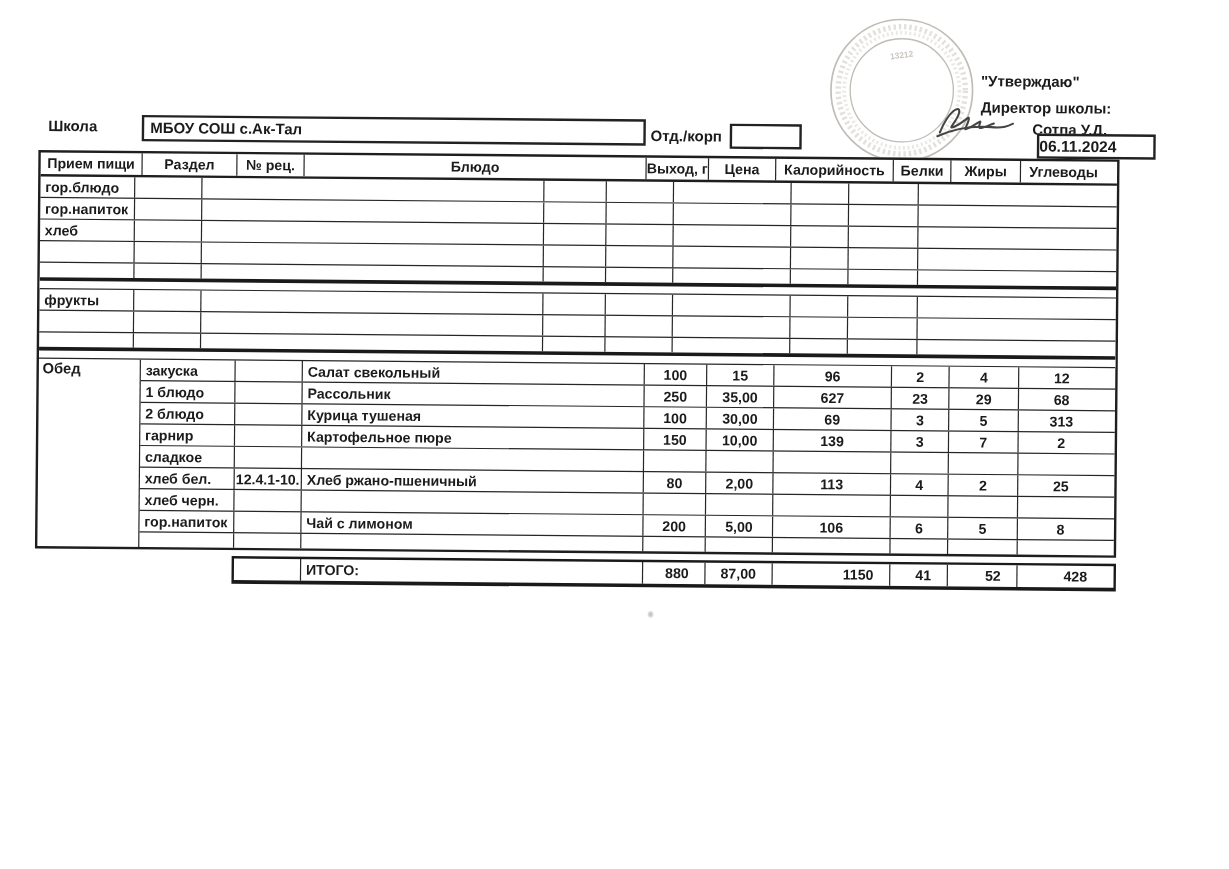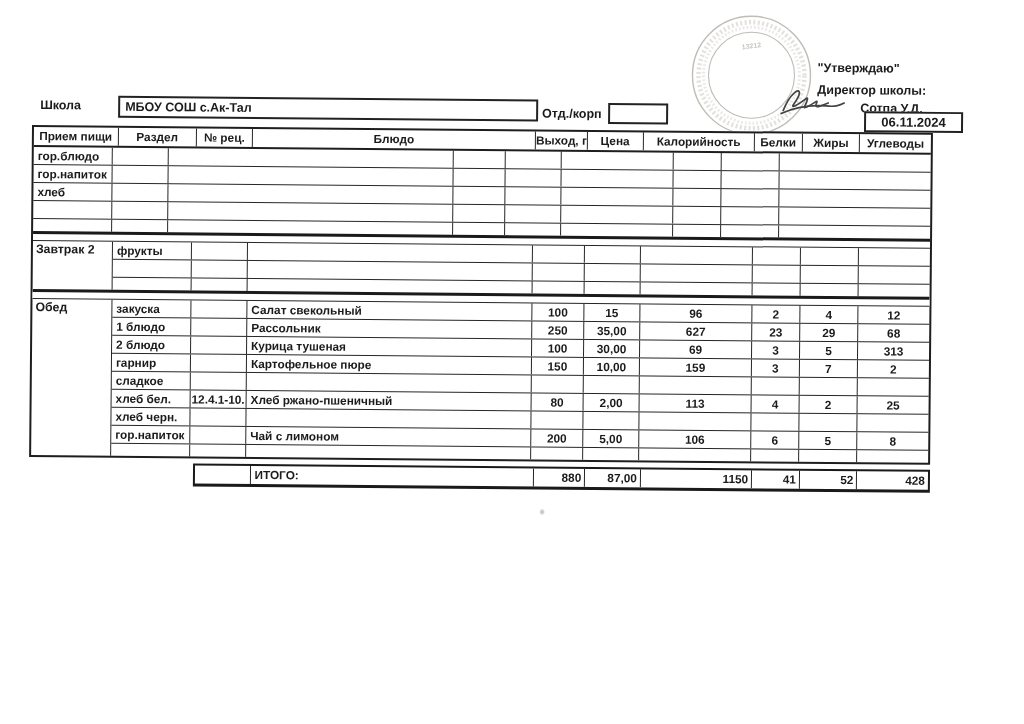--- a/index.html
+++ b/index.html
@@ -9,21 +9,21 @@
     color:#1b1b1b;-webkit-font-smoothing:antialiased;
   }
   .page{position:relative;width:1024px;height:724px;background:#fff;}
   .sheet{
     position:absolute;left:0;top:0;width:1024px;height:724px;
     transform:rotate(0.5deg);transform-origin:32px 126px;
   }
   .lbl{position:absolute;font-weight:bold;font-size:12.5px;white-space:nowrap;}
   .box{position:absolute;border:2px solid #222;background:#fff;box-sizing:border-box;}
   .box .val{font-weight:bold;font-size:12.5px;line-height:18px;padding-left:5px;white-space:nowrap;}
-  .datebox{display:flex;align-items:center;justify-content:center;font-weight:bold;font-size:13px;}
+  .datebox{display:flex;align-items:center;justify-content:flex-start;font-weight:bold;font-size:13px;}
 
   
   .doc-table{position:absolute;left:32px;top:125px;width:901px;}
   .table-main{border:2px solid #1e1e1e;background:#fff;box-sizing:border-box;width:901px;}
   .thead{display:flex;border-bottom:2px solid #1e1e1e;height:18px;}
   .th{box-sizing:border-box;border-right:1.5px solid #262626;display:flex;align-items:center;
       justify-content:center;font-weight:bold;font-size:11.8px;white-space:nowrap;overflow:hidden;}
   .section{display:flex;}
   .sep{height:6px;border-top:3px solid #1a1a1a;border-bottom:1.5px solid #262626;background:#fff;}
   .meal-cell{box-sizing:border-box;width:85px;border-right:1.5px solid #262626;
@@ -34,32 +34,32 @@
   .row.short{height:12px;}
   .cell{box-sizing:border-box;border-right:1.5px solid #262626;display:flex;align-items:center;
       font-weight:bold;font-size:11.8px;overflow:hidden;white-space:nowrap;}
   .cell.num{justify-content:center;}
   .cell.txt{padding-left:4px;}
   .c-razdel{width:79px;}
   .c-rec{width:56px;}
   .c-dish{width:285px;}
   .c-out{width:52px;}
   .c-price{width:56px;}
-  .c-kcal{width:112px;}
+  .c-kcal{width:98px;}
   .c-prot{width:48px;}
   .c-fat{width:58px;}
   .c-carb{width:71px;border-right:none;}
   .th.c-carb{border-right:none;}
 
   .total-strip{
     margin-left:164px;margin-top:5px;width:737px;height:23px;box-sizing:border-box;
     border:2px solid #1a1a1a;border-bottom-width:3px;display:flex;background:#fff;
   }
   .total-strip .cell{font-size:11.8px;}
-  .total-strip .cell.rnum{justify-content:flex-end;padding-right:3px;}
+  .total-strip .cell.rnum{justify-content:flex-end;padding-right:13px;}
   .t-rec{width:56px;}
   .t-dish{width:285px;}
 
   
   .stamp{position:absolute;left:686px;top:4px;width:130px;height:130px;opacity:.85;}
   
   .sig{position:absolute;left:778px;top:78px;width:92px;height:34px;}
   .speck{position:absolute;left:543px;top:504px;width:5px;height:7px;background:
      radial-gradient(circle,#b9b9b9 0%,#e6e6e6 60%,transparent 75%);border-radius:50%;}
 </style>
@@ -175,21 +175,20 @@
                   <div class="cell num c-price"></div>
                   <div class="cell num c-kcal"></div>
                   <div class="cell num c-prot"></div>
                   <div class="cell num c-fat"></div>
                   <div class="cell num c-carb"></div>
                 </div>
               </div>
             </div>
             <div class="sep"></div>
             <div class="section">
-              <div class="meal-cell">Завтрак 2</div>
               <div class="rows">
                 <div class="row">
                   <div class="cell txt c-razdel">фрукты</div>
                   <div class="cell num c-rec"></div>
                   <div class="cell txt c-dish"></div>
                   <div class="cell num c-out"></div>
                   <div class="cell num c-price"></div>
                   <div class="cell num c-kcal"></div>
                   <div class="cell num c-prot"></div>
                   <div class="cell num c-fat"></div>
@@ -255,21 +254,21 @@
                   <div class="cell num c-prot">3</div>
                   <div class="cell num c-fat">5</div>
                   <div class="cell num c-carb">313</div>
                 </div>
                 <div class="row">
                   <div class="cell txt c-razdel">гарнир</div>
                   <div class="cell num c-rec"></div>
                   <div class="cell txt c-dish">Картофельное пюре</div>
                   <div class="cell num c-out">150</div>
                   <div class="cell num c-price">10,00</div>
-                  <div class="cell num c-kcal">159</div>
+                  <div class="cell num c-kcal">139</div>
                   <div class="cell num c-prot">3</div>
                   <div class="cell num c-fat">7</div>
                   <div class="cell num c-carb">2</div>
                 </div>
                 <div class="row">
                   <div class="cell txt c-razdel">сладкое</div>
                   <div class="cell num c-rec"></div>
                   <div class="cell txt c-dish"></div>
                   <div class="cell num c-out"></div>
                   <div class="cell num c-price"></div>

